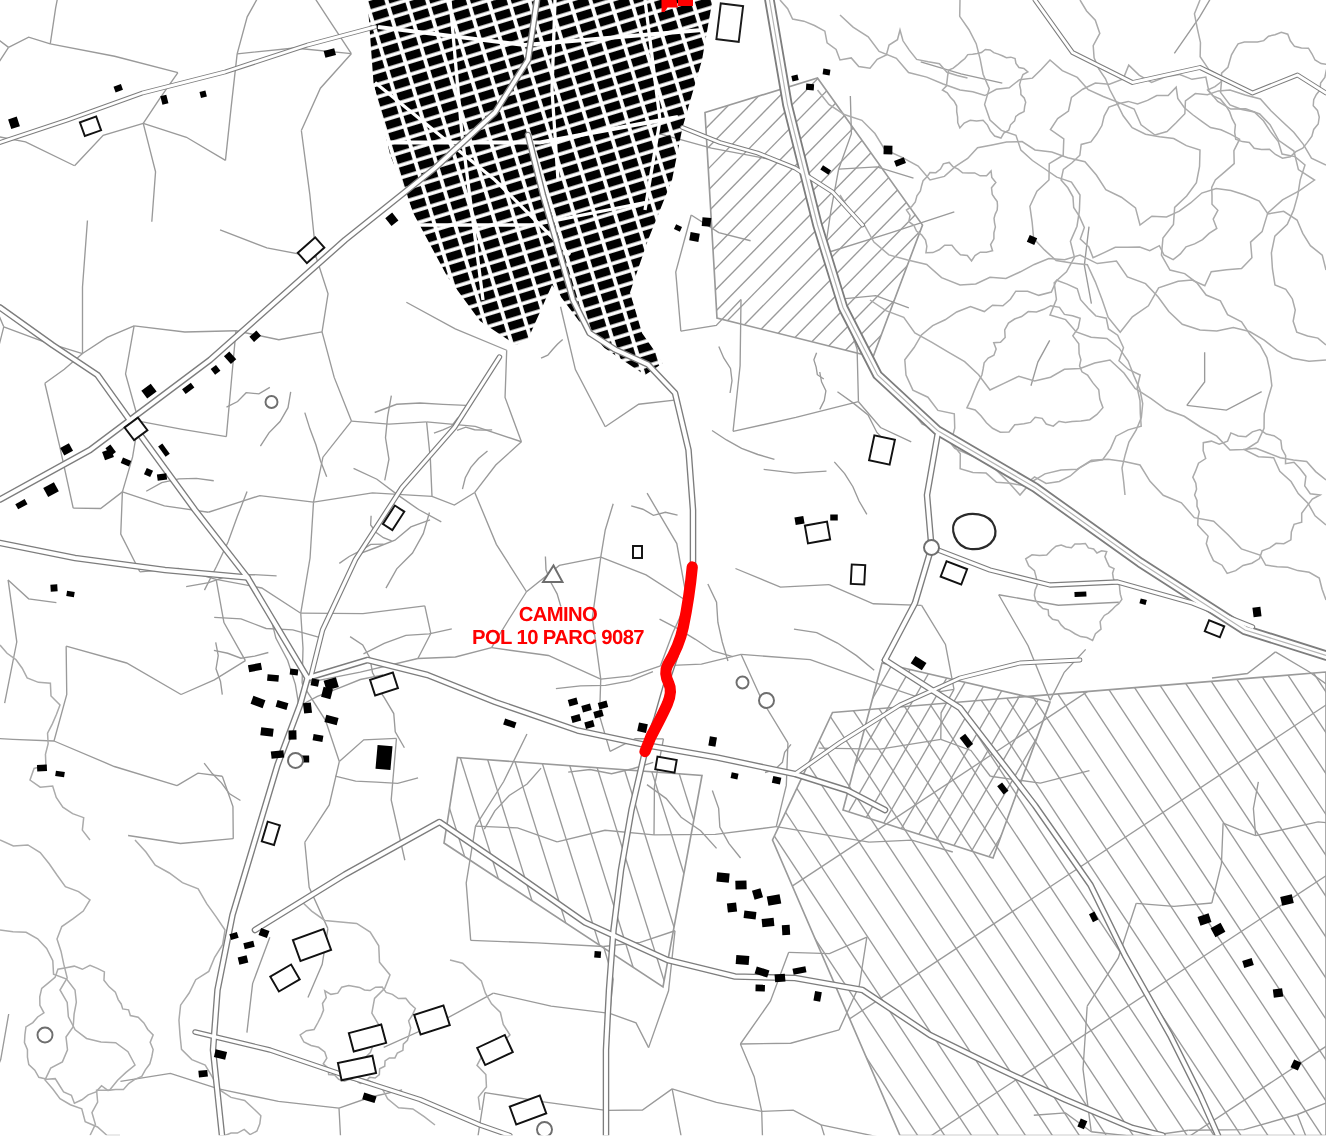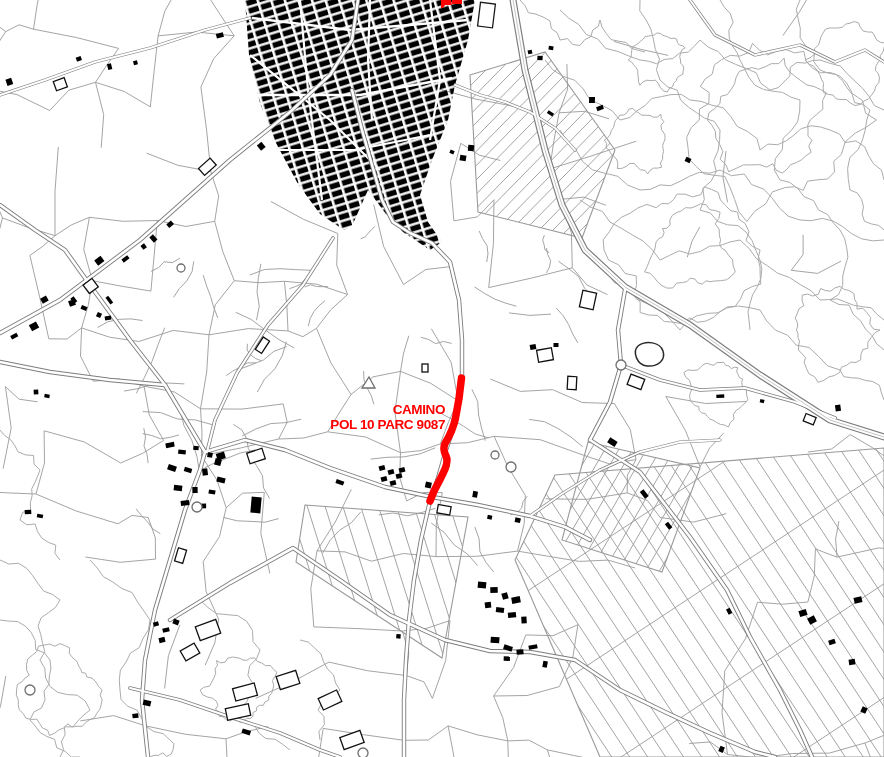--- a/index.html
+++ b/index.html
@@ -13,21 +13,21 @@
   }
   html,body{margin:0;padding:0;background:var(--background);}
   .viewport{
     position:relative;width:884px;height:757px;overflow:hidden;
     background:var(--background);
     font-family:"Liberation Sans", sans-serif;
   }
   svg{display:block;position:absolute;left:0;top:0;}
   .route-label{
     position:absolute;left:299px;top:402px;width:146px;
-    text-align:right;color:var(--label-text);
+    text-align:center;color:var(--label-text);
     font-family:"Liberation Sans", sans-serif;
     font-weight:bold;font-size:13.5px;line-height:15px;letter-spacing:-0.4px;
     white-space:nowrap;pointer-events:none;
   }
 </style>
 </head>
 <body>
 
 <div class="viewport">
   <svg id="map" width="884" height="757" viewBox="0 0 884 757">

